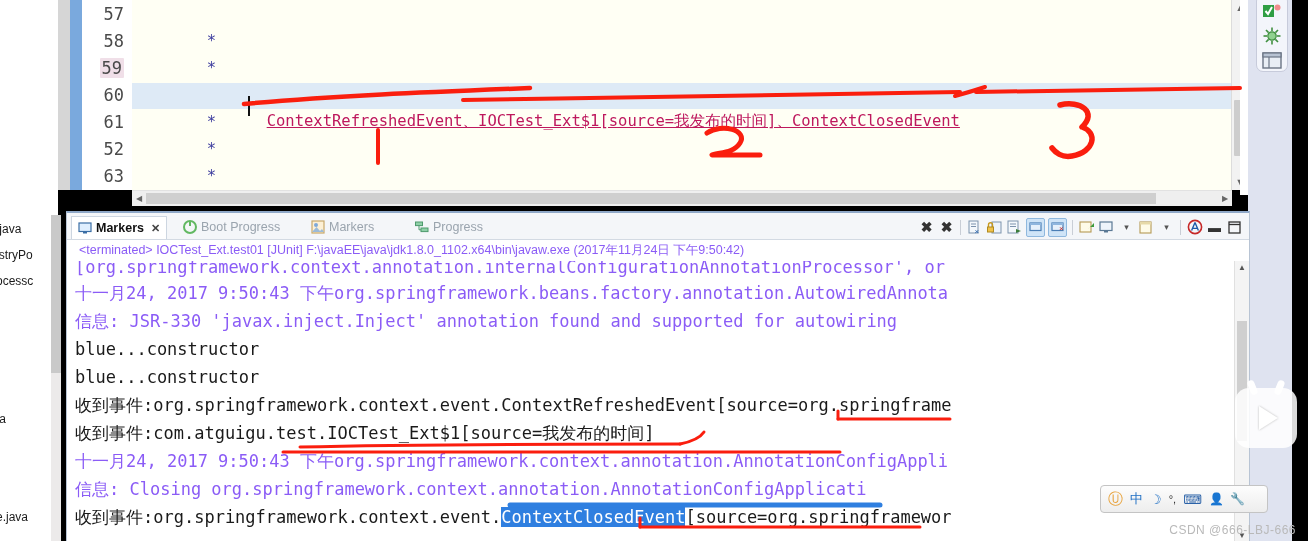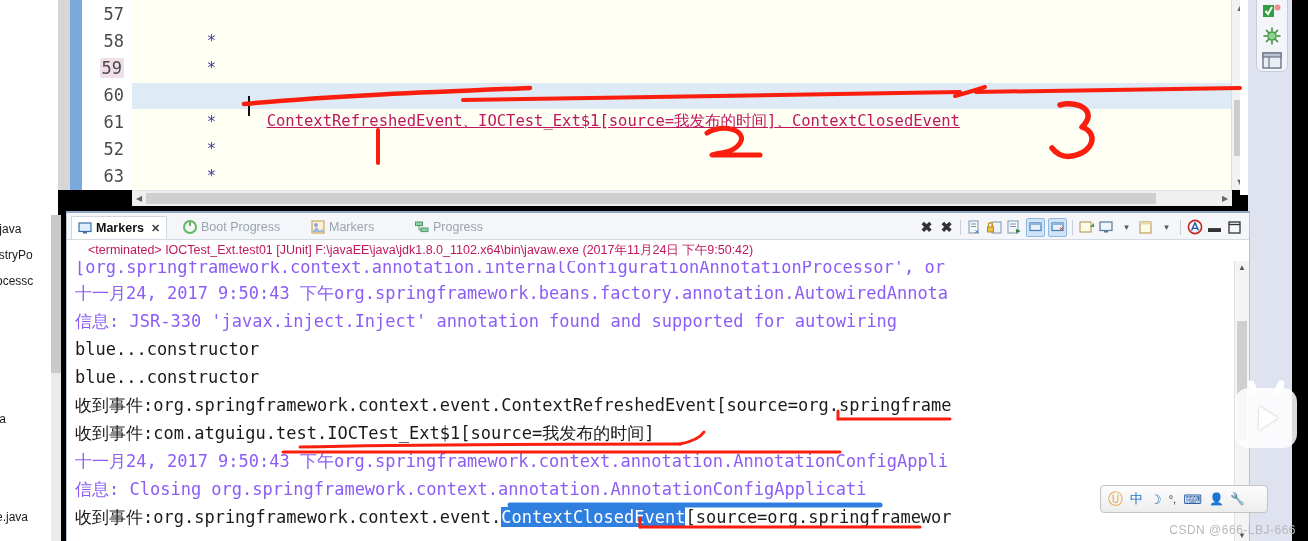--- a/index.html
+++ b/index.html
@@ -133,21 +133,21 @@
 
   
   .ctools{position:absolute;right:6px;top:3px;height:22px;display:flex;align-items:center;gap:3px;}
   .ci{width:17px;height:17px;display:flex;align-items:center;justify-content:center;
       font-size:12px;color:#555;}
   .ci.sel{background:#cfe4f7;border:1px solid #8fb8de;border-radius:2px;}
   .csep{width:1px;height:15px;background:#c9ced6;margin:0 2px;}
 
   .console-sub{
     position:absolute;left:0;top:26px;right:0;height:22px;
-    font-size:12.5px;color:#be185d;padding-left:21px;line-height:22px;white-space:nowrap;overflow:hidden;
+    font-size:12.5px;color:#8b5cf6;padding-left:12px;line-height:22px;white-space:nowrap;overflow:hidden;
   }
 
   .console-body{
     position:absolute;left:0;top:48px;right:0;bottom:0;overflow:hidden;background:#fff;
   }
   .cline{
     position:absolute;left:8px;height:28px;line-height:28px;white-space:pre;
     font-family:"DejaVu Sans Mono", monospace;font-size:17px;
   }
   .cl-red{color:#8b5cf6;}

